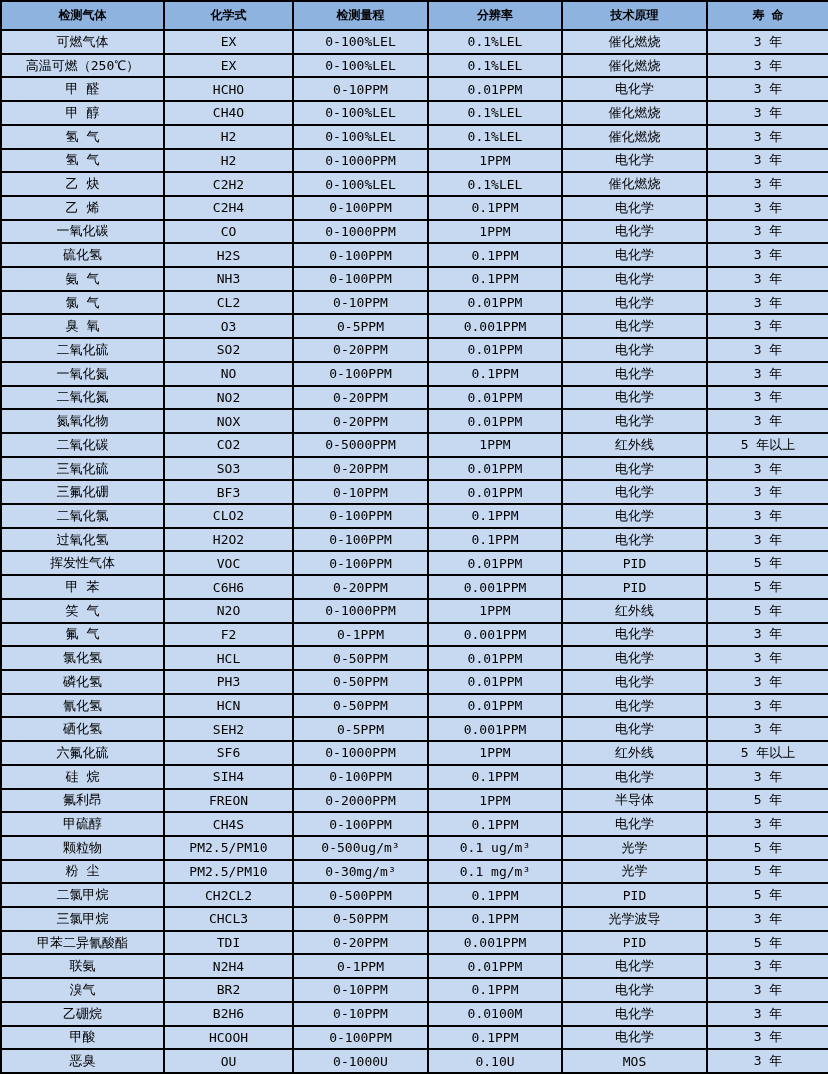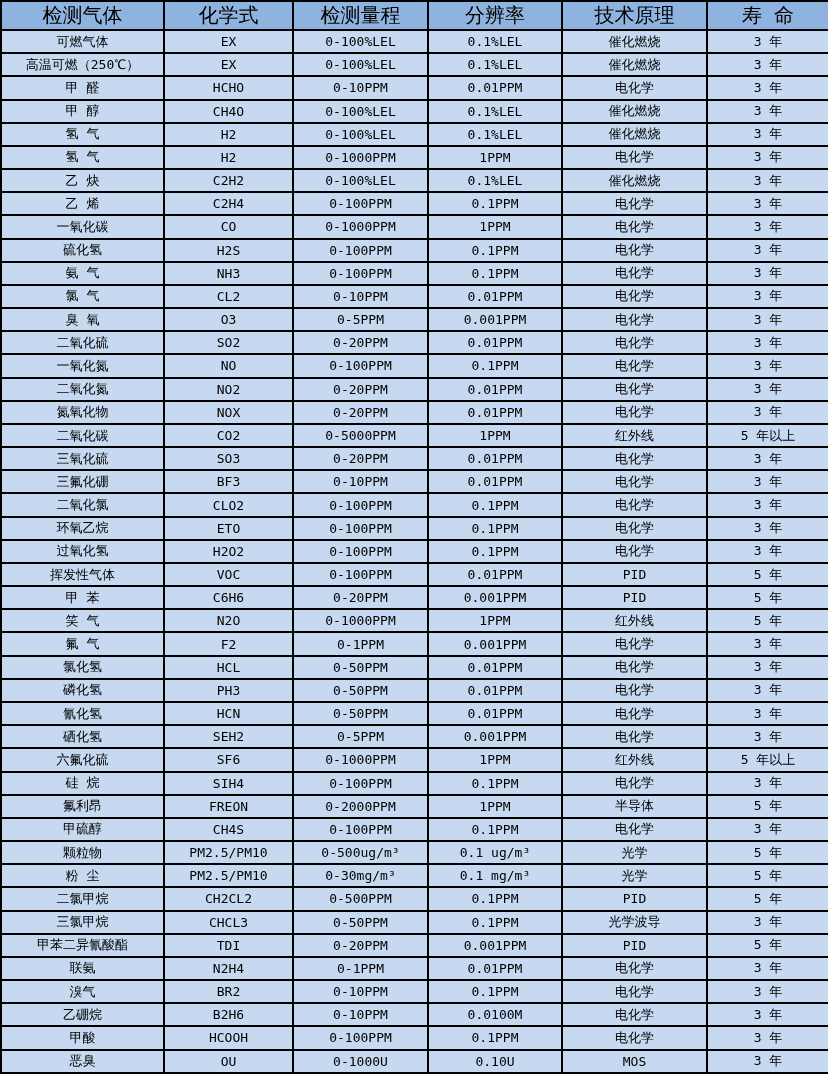--- a/index.html
+++ b/index.html
@@ -20,22 +20,22 @@
     border: 2px solid var(--border-color, #000000);
     text-align: center;
     vertical-align: middle;
     padding: 0;
     overflow: hidden;
     white-space: nowrap;
     color: var(--text-color, #000000);
   }
   .spec-table thead th {
     background: var(--header-bg, #8fb3df);
-    font-size: 20px;
-    font-weight: normal;
+    font-size: 12px;
+    font-weight: bold;
     height: 27px;
   }
   .spec-table tbody td {
     background: var(--row-bg, #c7d9f1);
     font-size: 13px;
     font-weight: normal;
   }
 </style>
 </head>
 <body>
@@ -222,28 +222,20 @@
       </tr>
       <tr>
         <td>二氧化氯</td>
         <td>CLO2</td>
         <td>0-100PPM</td>
         <td>0.1PPM</td>
         <td>电化学</td>
         <td>3 年</td>
       </tr>
       <tr>
-        <td>环氧乙烷</td>
-        <td>ETO</td>
-        <td>0-100PPM</td>
-        <td>0.1PPM</td>
-        <td>电化学</td>
-        <td>3 年</td>
-      </tr>
-      <tr>
         <td>过氧化氢</td>
         <td>H2O2</td>
         <td>0-100PPM</td>
         <td>0.1PPM</td>
         <td>电化学</td>
         <td>3 年</td>
       </tr>
       <tr>
         <td>挥发性气体</td>
         <td>VOC</td>

